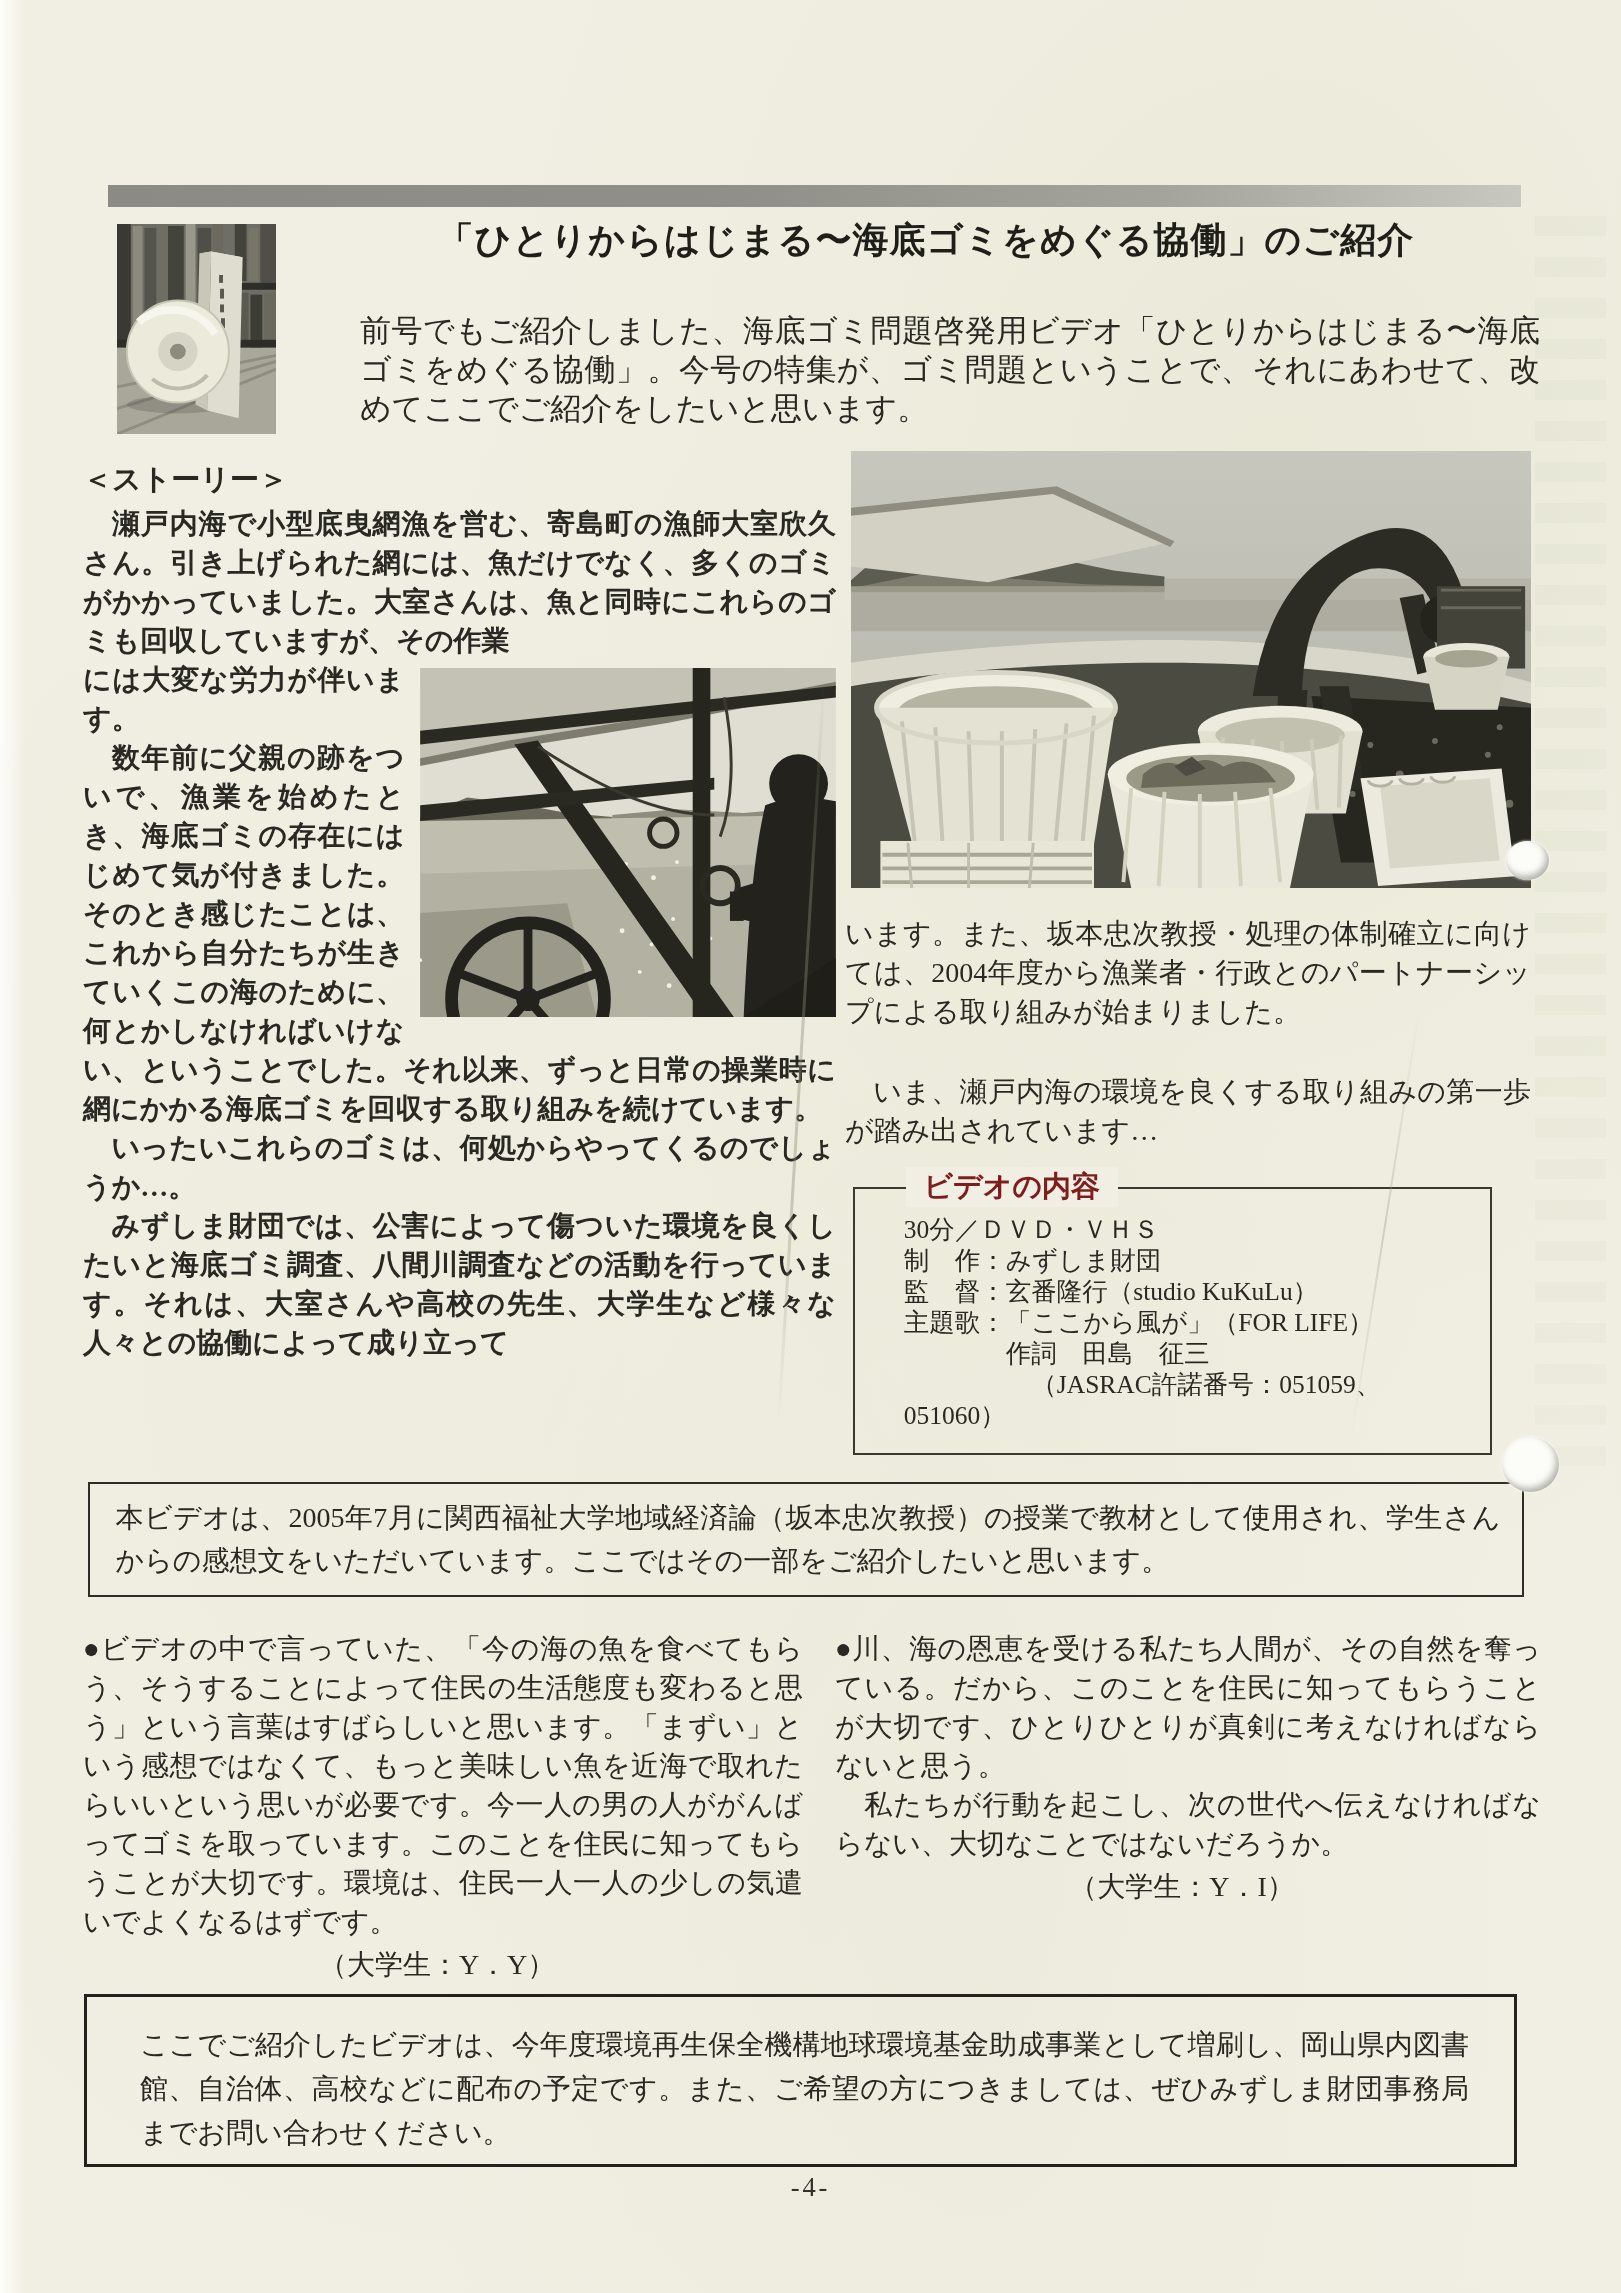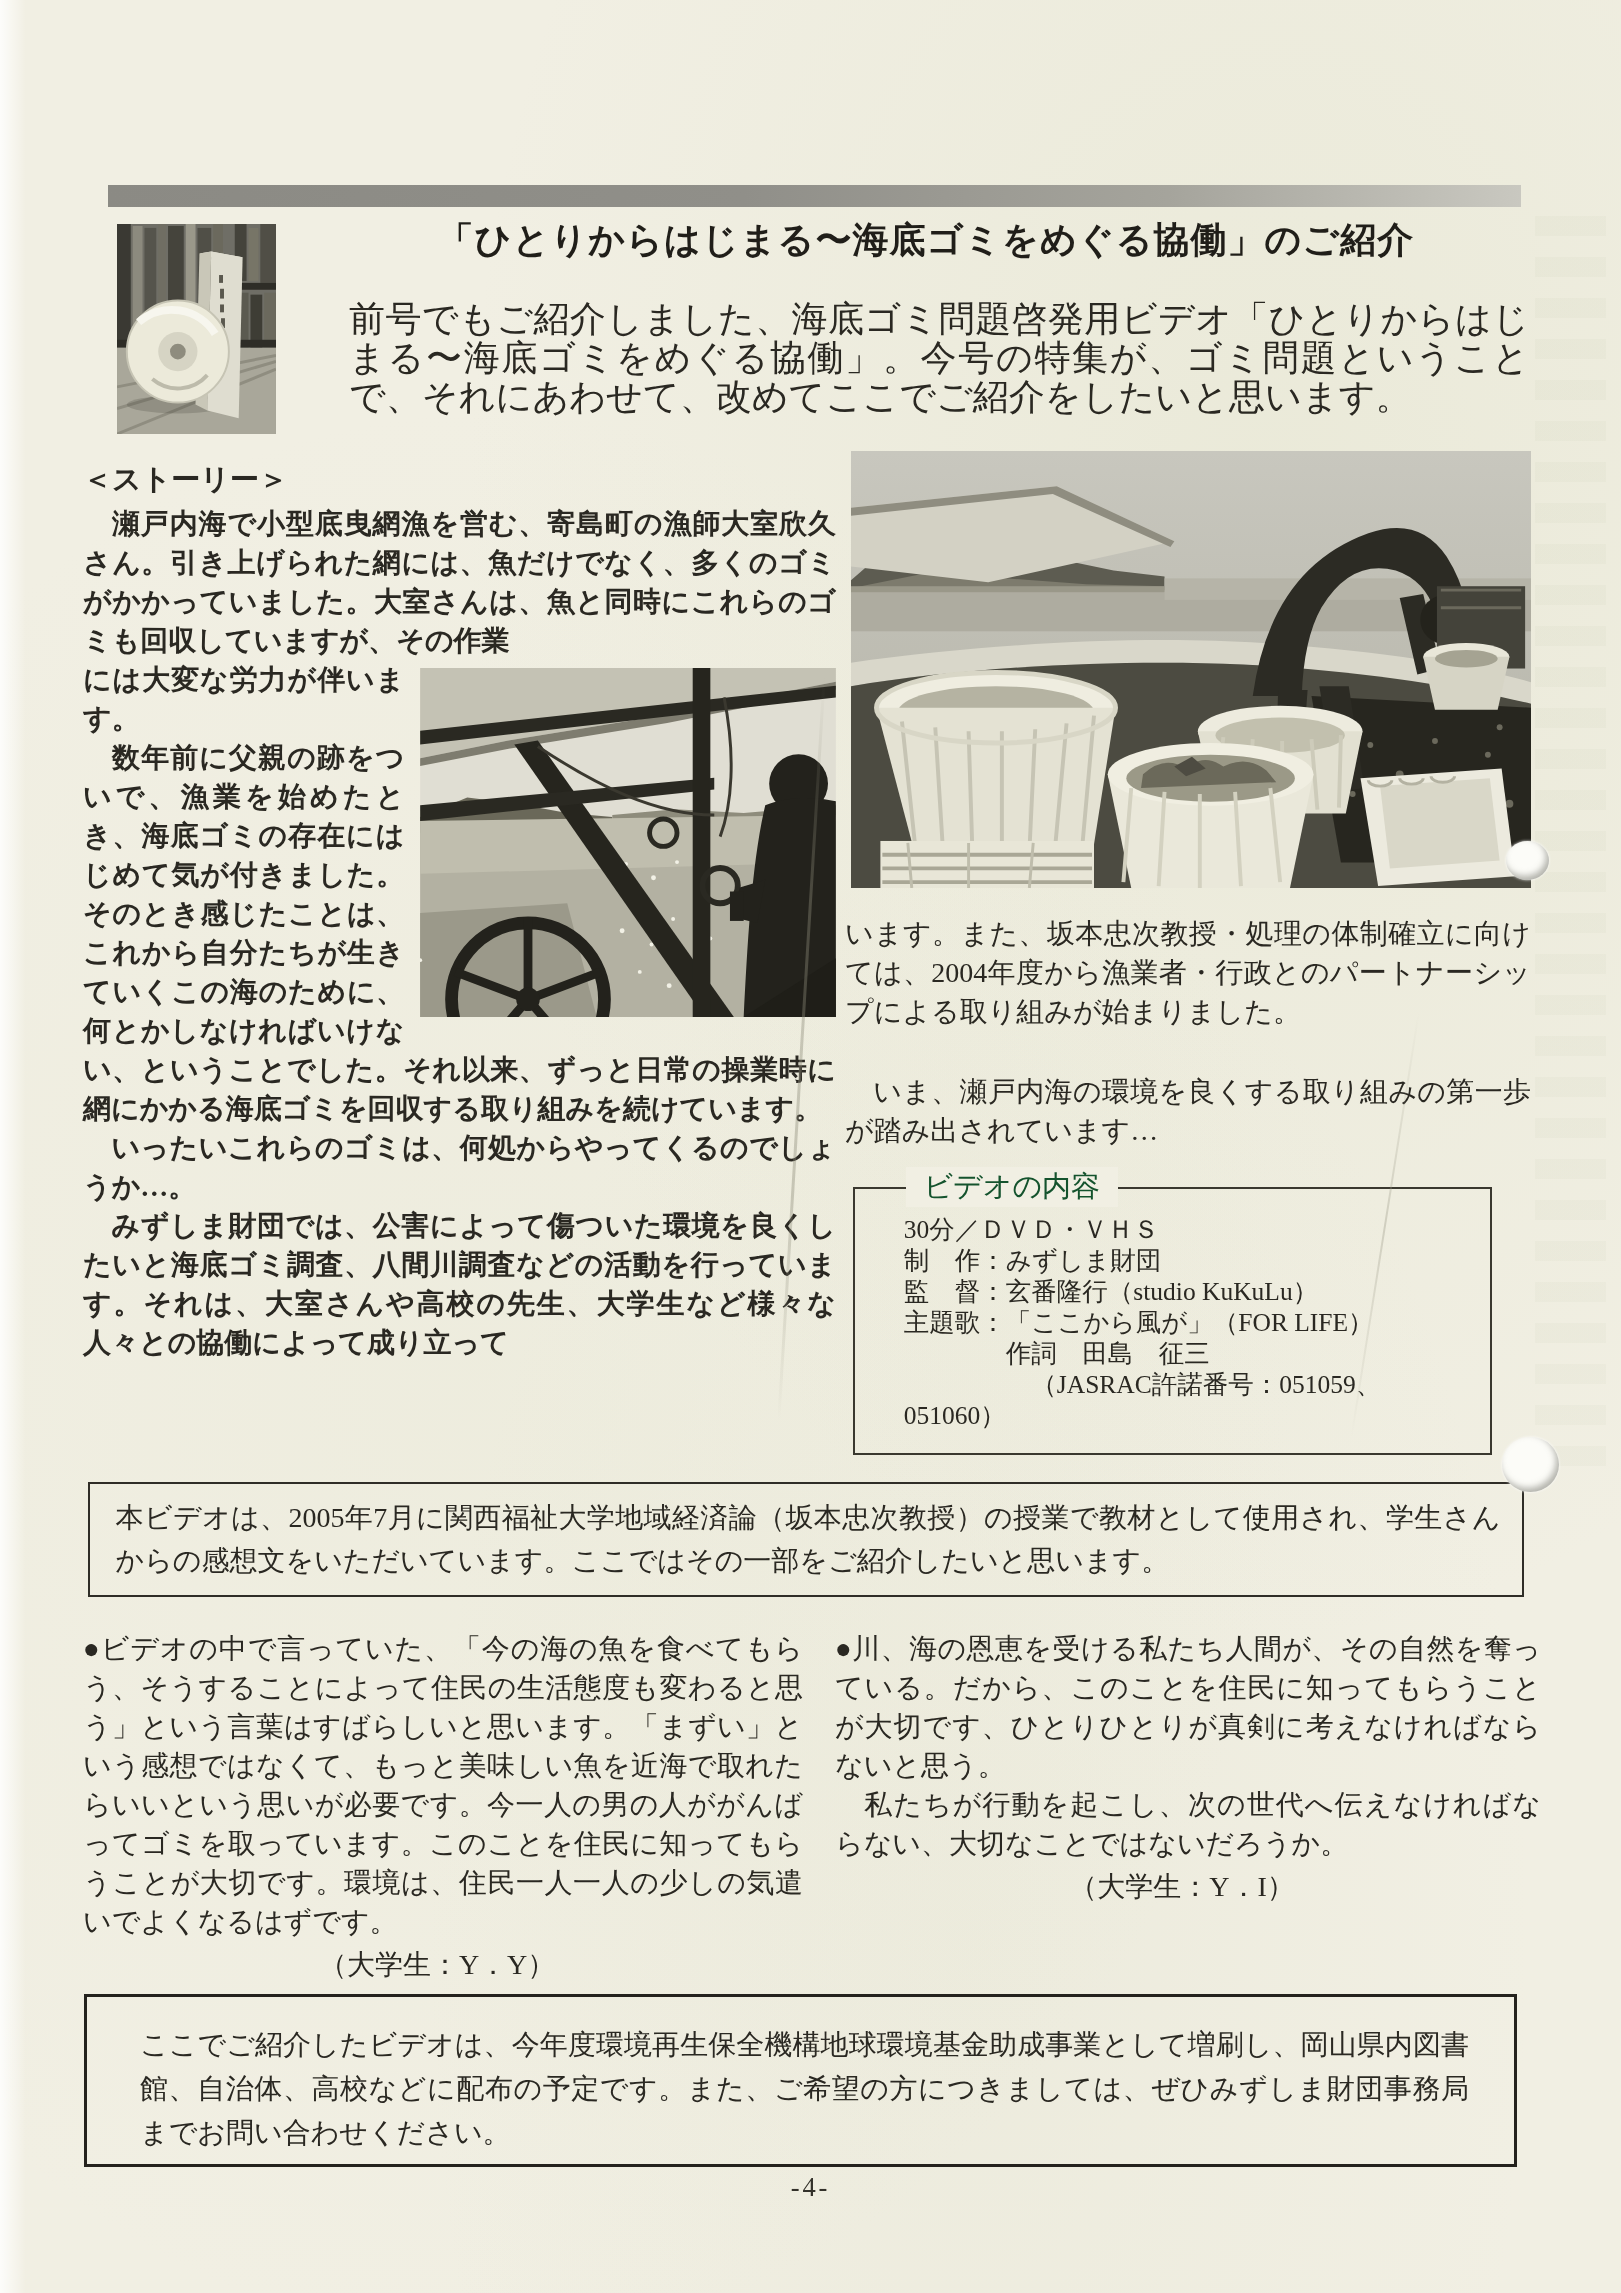--- a/index.html
+++ b/index.html
@@ -14,34 +14,34 @@
     color:#2a2822; overflow:hidden;padding-left:11px;
   }
   .scan-edge{position:absolute;left:0;top:0;width:25.5px;height:2294px;
     background:linear-gradient(to right,#ffffff,rgba(255,255,255,0));opacity:.85;}
   .top-bar{position:absolute;left:108px;top:185px;width:1413px;height:21.6px;
     background:linear-gradient(to right,#8b8a84 0%,#908f89 45%,#a5a49c 75%,#c9c8c0 100%);}
   .dvd-photo{position:absolute;left:117px;top:224px;width:159px;height:210px;overflow:hidden;}
   .title{position:absolute;left:323px;top:218px;width:1206px;margin:0;
     font-family:"Liberation Sans","DejaVu Sans",sans-serif;font-weight:bold;
     font-size:36px;line-height:43px;text-align:center;color:#201e19;letter-spacing:1px;}
-  .intro{position:absolute;left:349px;top:300px;width:1180px;margin:0;
-    font-size:36px;line-height:39px;text-align:justify;}
+  .intro{position:absolute;left:349px;top:300px;width:1180px;margin:11px;
+    font-size:31px;line-height:39px;text-align:justify;}
   .left-col{position:absolute;left:83px;top:459px;width:753px;font-weight:bold;}
   .right-col{position:absolute;left:845px;top:451px;width:686px;}
   .jp{margin:0;font-size:28px;line-height:39px;text-align:justify;}
   .story-heading{font-size:29px;line-height:41px;margin-bottom:3.9px;}
   .boat-photo{float:right;width:416px;height:349px;margin:7.8px 0 11.8px 15.7px;overflow:hidden;}
   .baskets-photo{width:680px;height:437px;margin:0 0 25.5px 5.9px;overflow:hidden;}
   .gap-top{margin-top:41px;}
   .video-box{position:relative;margin:37px 0 0 7.8px;width:639px;box-sizing:border-box;
     border:2.9px solid #3a382f;padding:25.5px 19.6px 21.6px 49px;}
   .video-box-label{position:absolute;top:-21.6px;left:51px;background:#f1efe3;
     padding:0 17.6px;font-family:"Liberation Sans","DejaVu Sans",sans-serif;
-    font-weight:normal;font-size:29px;color:#14532d;}
+    font-weight:bold;font-size:29px;color:#7f1d1d;}
   .vline{font-size:25.5px;line-height:31px;white-space:pre-wrap;}
   .notice-box{position:absolute;left:88px;top:1482px;width:1436px;box-sizing:border-box;
     border:2.9px solid #2f2d27;padding:11.8px 21.6px 13.7px 25.5px;}
   .notice-box p{margin:0;font-size:28px;line-height:43px;text-align:justify;}
   .comment-left{position:absolute;left:83px;top:1629px;width:720px;}
   .comment-right{position:absolute;left:835px;top:1629px;width:706px;}
   .sig{font-size:28px;line-height:39px;text-align:center;padding-right:11.8px;margin-top:3.9px;}
   .footer-box{position:absolute;left:84px;top:1994px;width:1433px;height:173px;box-sizing:border-box;
     border:3.9px solid #24221d;padding:17.6px 37px 17.6px 45px;}
   .footer-box p{margin:8px;font-size:28px;line-height:44px;text-align:justify;}

